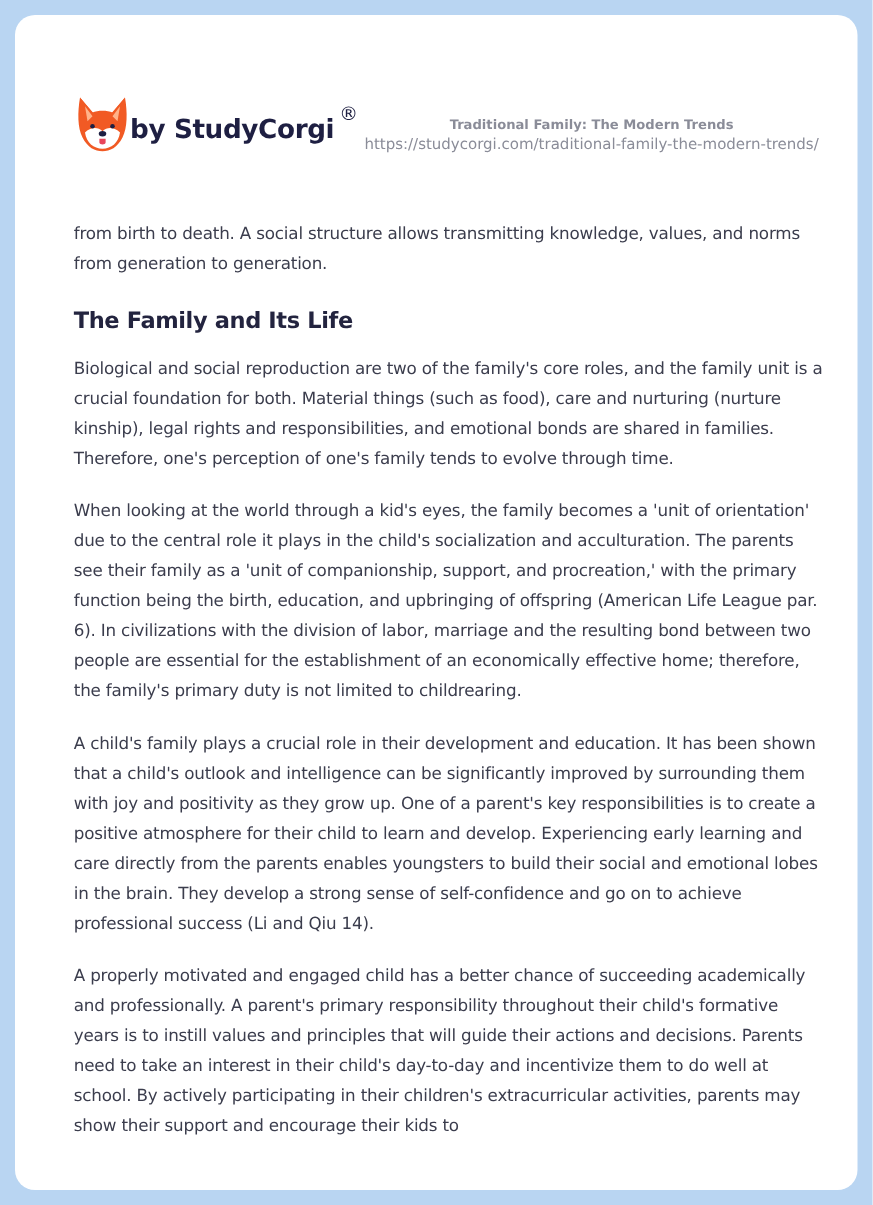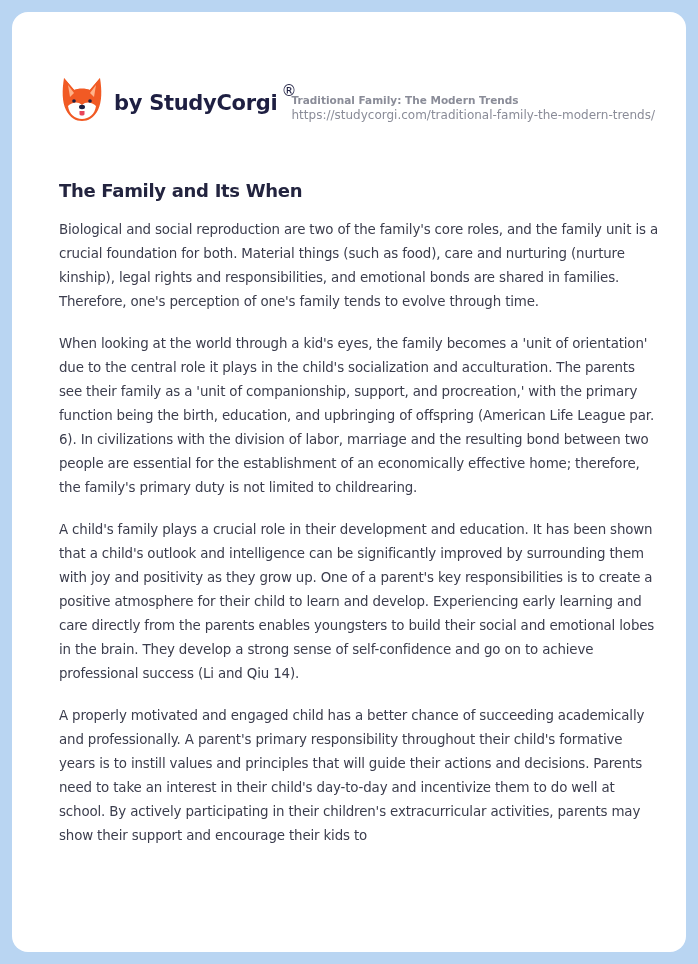--- a/index.html
+++ b/index.html
@@ -36,42 +36,41 @@
     left: 48px;
     top: 64px;
     display: flex;
     align-items: center;
   }
   .logo-icon {
     width: 44px;
     height: 46px;
   }
   .logo-text {
-    margin-left: 10px;
     font-family: "DejaVu Sans", sans-serif;
     font-weight: bold;
     font-size: 21px;
     color: #1e1f42;
     letter-spacing: -0.3px;
     position: relative;
     top: 4px;
   }
   .logo-reg {
     font-family: "DejaVu Sans", sans-serif;
     font-size: 15px;
     color: #1e1f42;
     position: relative;
     top: -8px;
     margin-left: 4px;
   }
   .meta {
     position: absolute;
     right: 31px;
     top: 81px;
-    text-align: left;
+    text-align: center;
   }
   .meta-title {
     font-family: "DejaVu Sans", sans-serif;
     font-weight: bold;
     font-size: 10.5px;
     color: #8a8c98;
     line-height: 14px;
   }
   .meta-url {
     font-family: "DejaVu Sans", sans-serif;
@@ -131,19 +130,20 @@
       <span class="logo-text">by StudyCorgi</span>
       <span class="logo-reg">®</span>
     </div>
     <div class="meta">
       <div class="meta-title">Traditional Family: The Modern Trends</div>
       <div class="meta-url">https://studycorgi.com/traditional-family-the-modern-trends/</div>
     </div>
   </div>
 
   <div class="content">
-    <h2>The Family and Its When</h2>
+    <p>from birth to death. A social structure allows transmitting knowledge, values, and norms from generation to generation.</p>
+    <h2>The Family and Its Life</h2>
     <p>Biological and social reproduction are two of the family's core roles, and the family unit is a crucial foundation for both. Material things (such as food), care and nurturing (nurture kinship), legal rights and responsibilities, and emotional bonds are shared in families. Therefore, one's perception of one's family tends to evolve through time.</p>
     <p>When looking at the world through a kid's eyes, the family becomes a 'unit of orientation' due to the central role it plays in the child's socialization and acculturation. The parents see their family as a 'unit of companionship, support, and procreation,' with the primary function being the birth, education, and upbringing of offspring (American Life League par. 6). In civilizations with the division of labor, marriage and the resulting bond between two people are essential for the establishment of an economically effective home; therefore, the family's primary duty is not limited to childrearing.</p>
     <p>A child's family plays a crucial role in their development and education. It has been shown that a child's outlook and intelligence can be significantly improved by surrounding them with joy and positivity as they grow up. One of a parent's key responsibilities is to create a positive atmosphere for their child to learn and develop. Experiencing early learning and care directly from the parents enables youngsters to build their social and emotional lobes in the brain. They develop a strong sense of self-confidence and go on to achieve professional success (Li and Qiu 14).</p>
     <p>A properly motivated and engaged child has a better chance of succeeding academically and professionally. A parent's primary responsibility throughout their child's formative years is to instill values and principles that will guide their actions and decisions. Parents need to take an interest in their child's day-to-day and incentivize them to do well at school. By actively participating in their children's extracurricular activities, parents may show their support and encourage their kids to</p>
   </div>
 </div>
 
 </body></html>

